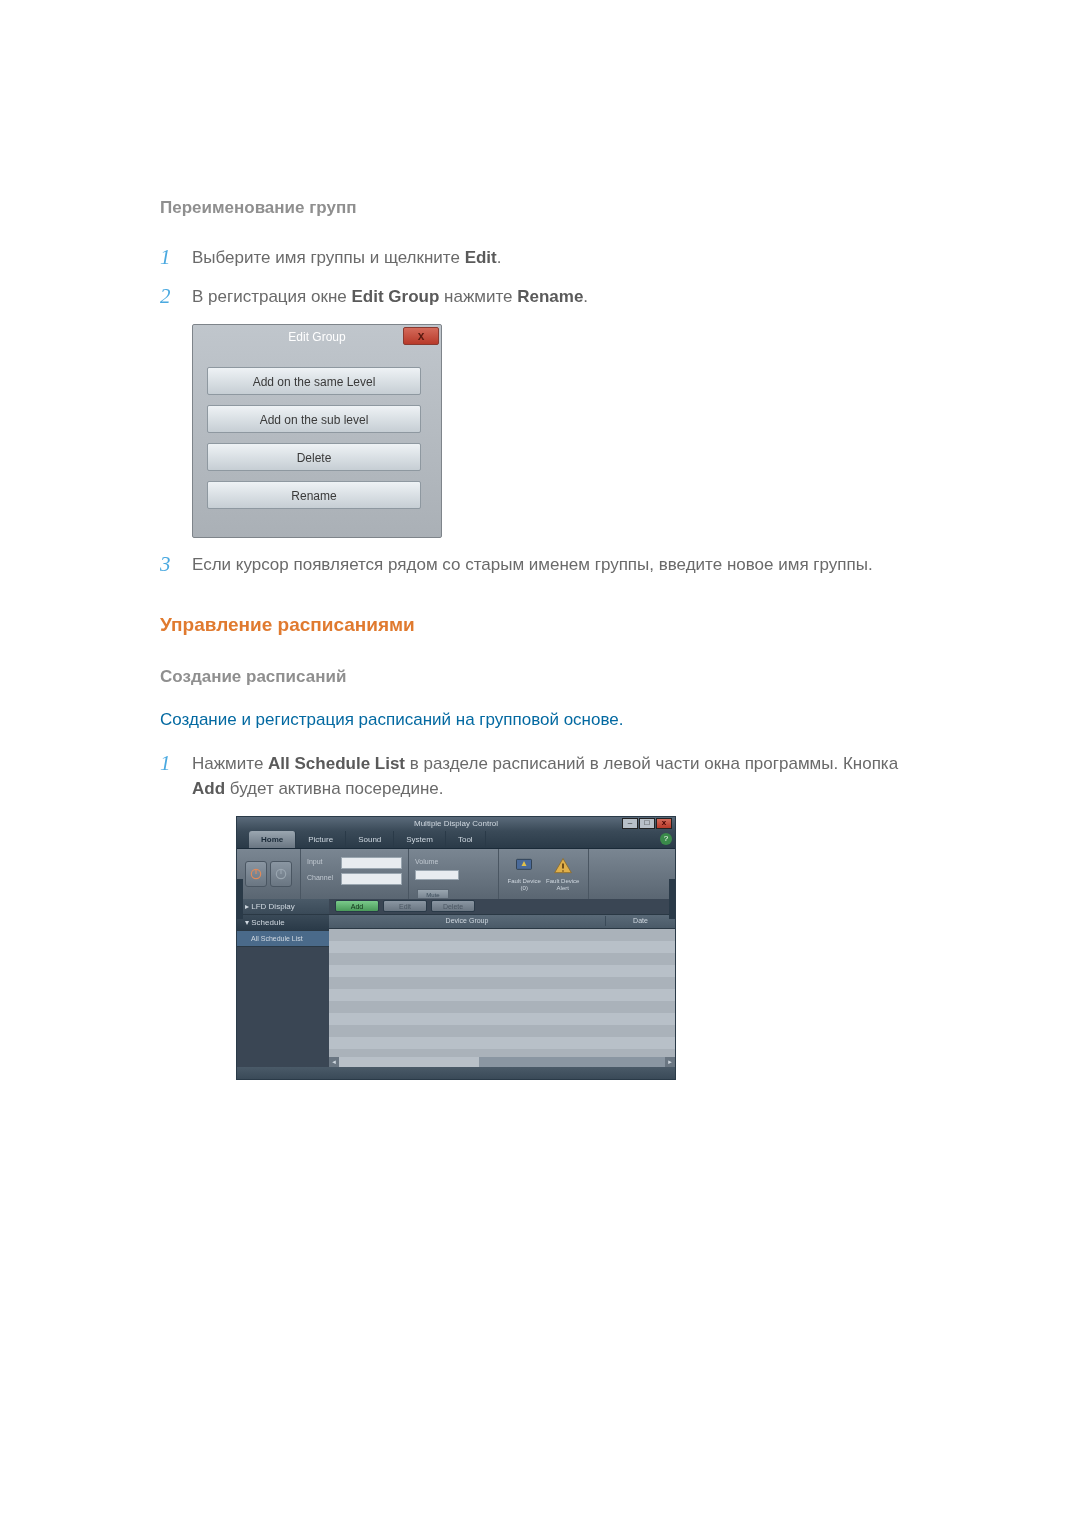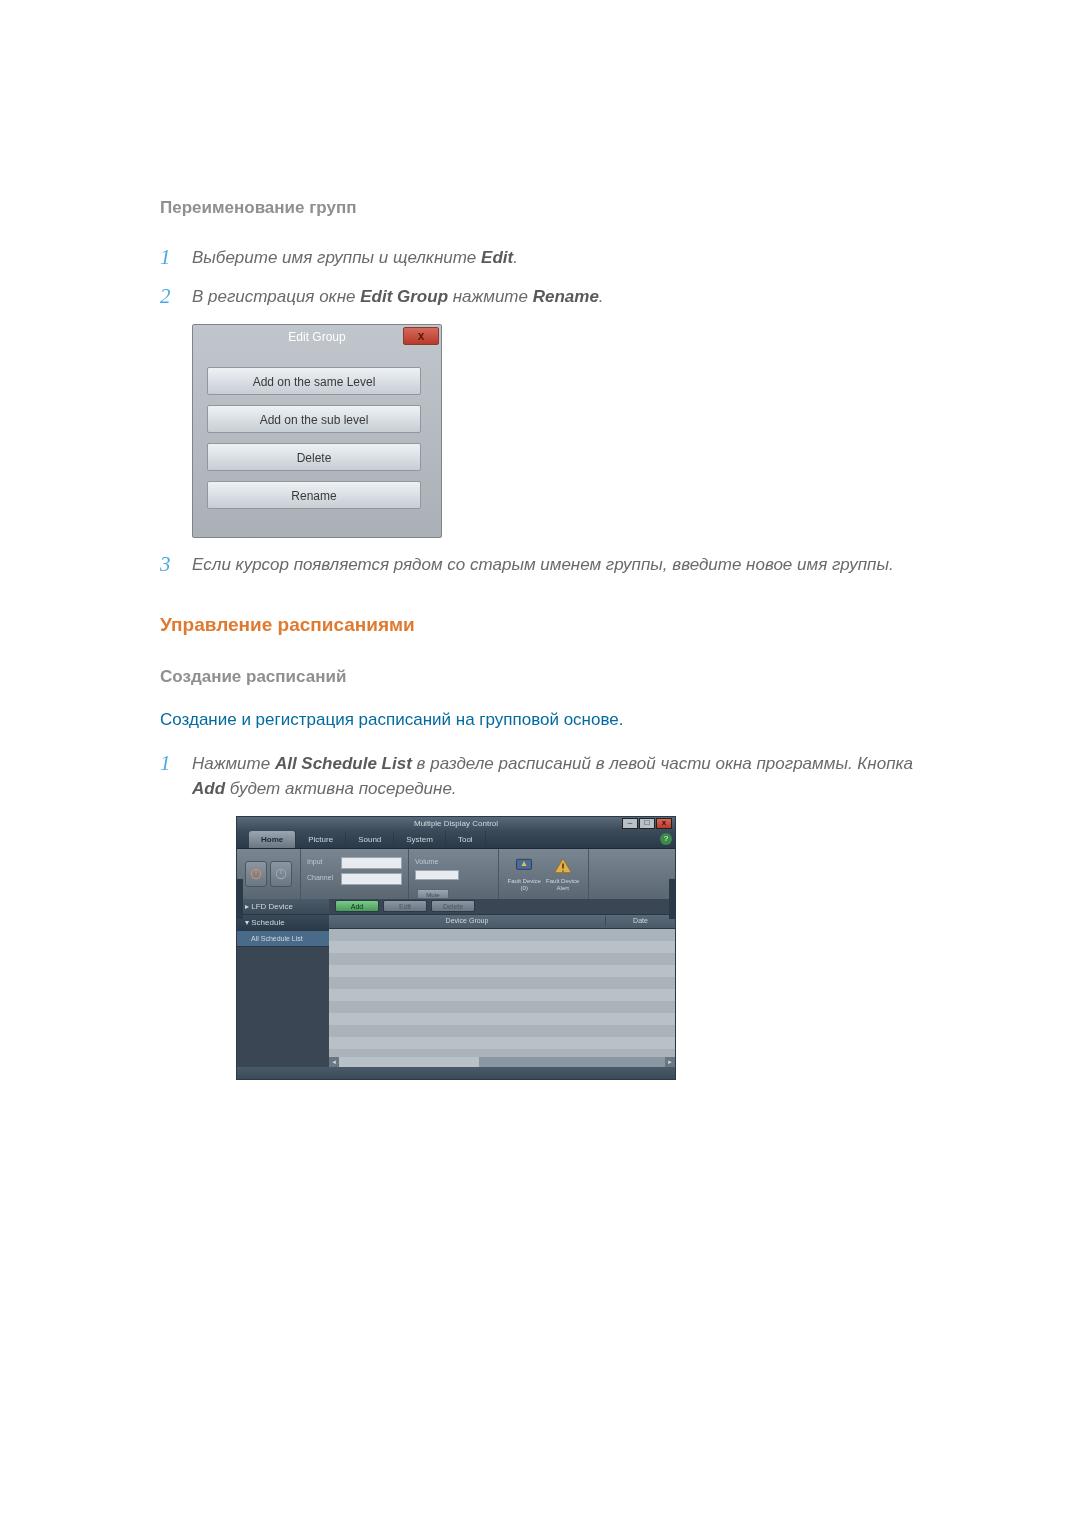--- a/index.html
+++ b/index.html
@@ -14,21 +14,21 @@
   }
   .page { padding: 195px 160px 0 160px; }
 
   .sec-title { color: #8f8f8f; font-weight: bold; font-size: 17px; margin-bottom: 24px; }
   .sub-title { color: #8f8f8f; font-weight: bold; font-size: 17px; margin-bottom: 18px; }
   .h2-orange { color: #e07a2f; font-weight: bold; font-size: 19px; margin: 34px 0 24px 0; }
 
   .num-list { list-style: none; }
   .num-list li { display: flex; margin-bottom: 14px; }
   .num { color: #4aa9e0; font-style: italic; font-family: Georgia, serif; font-size: 21px; width: 32px; flex-shrink: 0; line-height: 1.2; }
-  .li-body { flex: 1; color: #6a6a6a; font-style: italic; }
+  .li-body { flex: 1; color: #6a6a6a; }
   .li-body .bold { font-weight: bold; color: #5a5a5a; }
 
   .desc { color: #0369a1; margin-bottom: 18px; }
 
   
   .edit-dialog {
     width: 250px;
     margin: 12px 0 14px 0px;
     background: linear-gradient(#c0c6cc, #aab0b6);
     border: 1px solid #7e848a;
@@ -276,21 +276,21 @@
             <span>Fault Device</span>
             <span>Alert</span>
           </div>
         </div>
         <div class="side-arrow sa-l"></div>
         <div class="side-arrow sa-r"></div>
       </div>
 
       <div style="display:flex;">
         <div class="mdc-side">
-          <div class="side-item side-lfd">▸ <span>LFD Device</span></div>
+          <div class="side-item side-lfd">▸ <span>LFD Display</span></div>
           <div class="side-item side-sch">▾ <span>Schedule</span></div>
           <div class="side-item side-sel">All Schedule List</div>
           <div style="height:120px;"></div>
         </div>
         <div class="mdc-main">
           <div class="action-row">
             <div class="actbtn ab-add">Add</div>
             <div class="actbtn ab-dis">Edit</div>
             <div class="actbtn ab-dis">Delete</div>
           </div>

